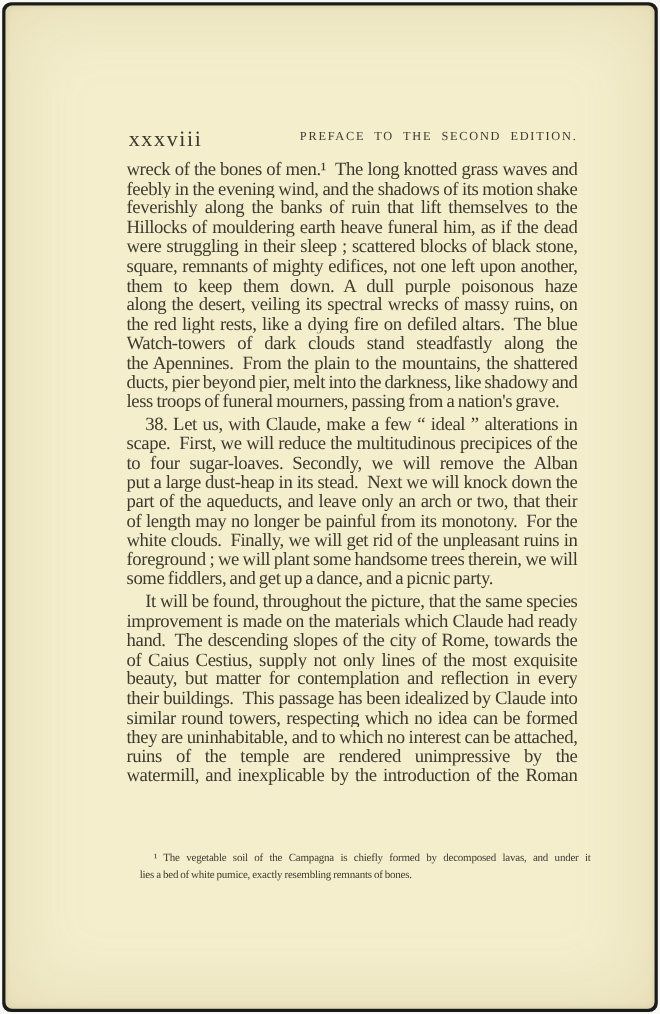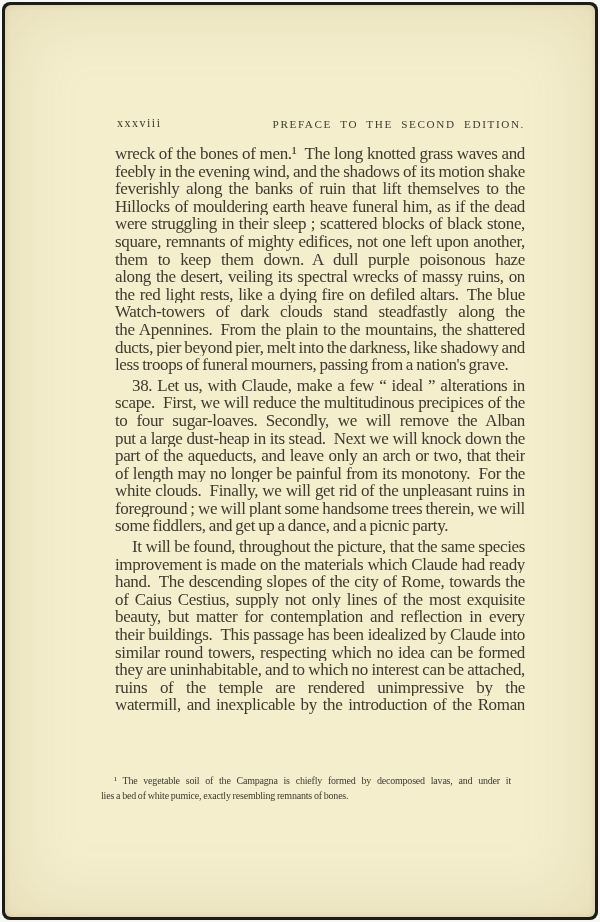--- a/index.html
+++ b/index.html
@@ -19,21 +19,21 @@
     border-radius:6px;
     box-shadow:inset 0 0 70px rgba(170,150,80,0.22), inset 0 0 6px rgba(120,100,50,0.18);
     overflow:hidden;
   }
   .header{
     position:absolute;left:110px;top:110px;width:410px;height:18px;
     color:var(--ink,#3e3a2f);
   }
   .pagenum{
     position:absolute;left:2px;top:1px;
-    font-size:12px;letter-spacing:1.5px;
+    font-size:20px;letter-spacing:1.5px;
   }
   .running{
     display:block;text-align:right;padding-left:26px;
     font-size:11.2px;letter-spacing:1.6px;word-spacing:4px;
     padding-top:3px;color:var(--ink,#3e3a2f);
   }
   .body{
     position:absolute;left:110px;top:140px;width:410px;
     color:var(--ink,#3e3a2f);
     font-size:17px;line-height:17.6px;
@@ -41,21 +41,21 @@
   }
   .para{margin:0;}
   .para + .para{margin-top:3px;}
   .line{
     height:17.6px;overflow:hidden;
     text-align:justify;text-align-last:justify;
   }
   .line.last{text-align-last:left;}
   .line.indent{text-indent:17px;}
   .footnote{
-    position:absolute;left:96px;top:768px;width:410px;
+    position:absolute;left:122px;top:768px;width:410px;
     color:var(--ink,#3e3a2f);
     font-size:10px;line-height:15.2px;
     letter-spacing:-0.2px;word-spacing:-0.4px;
   }
   .footnote .line{height:15.2px;}
   .footnote .line.indent{text-indent:13px;}
 </style>
 </head>
 <body>
 

